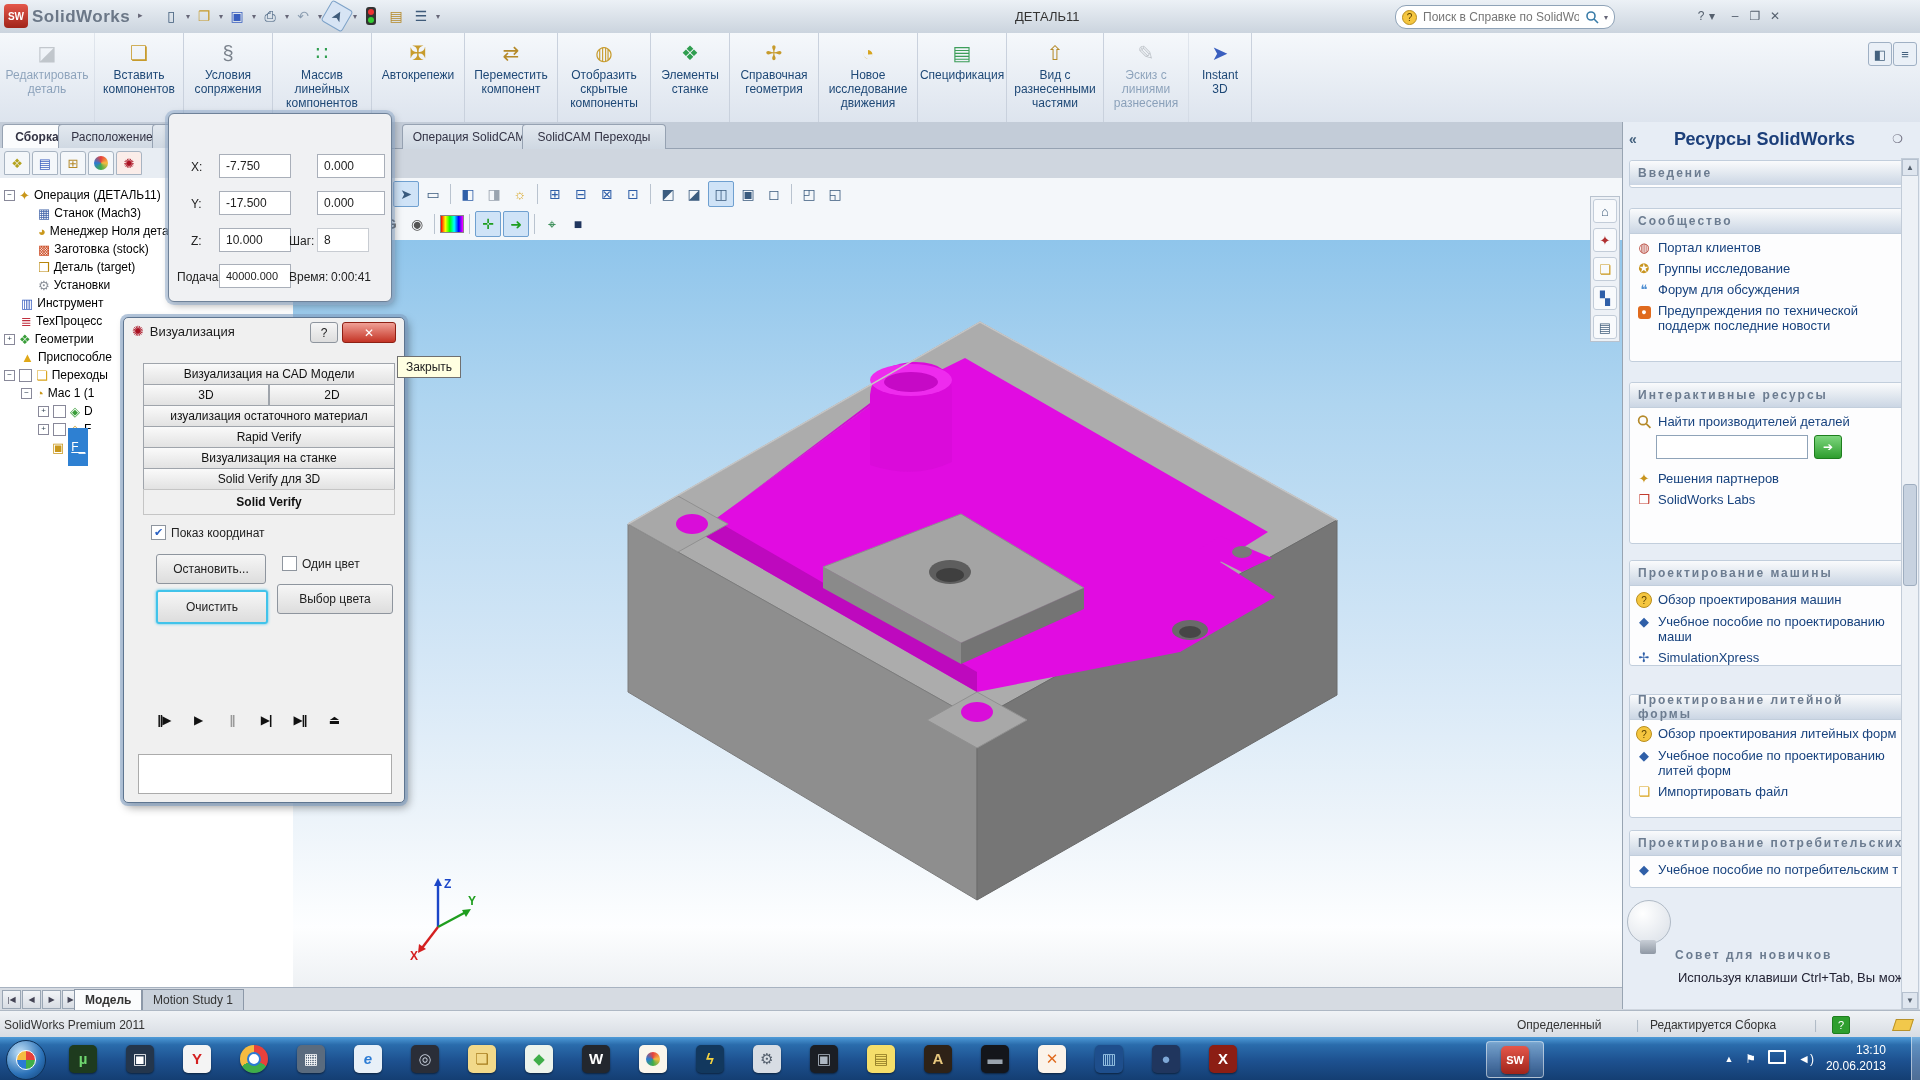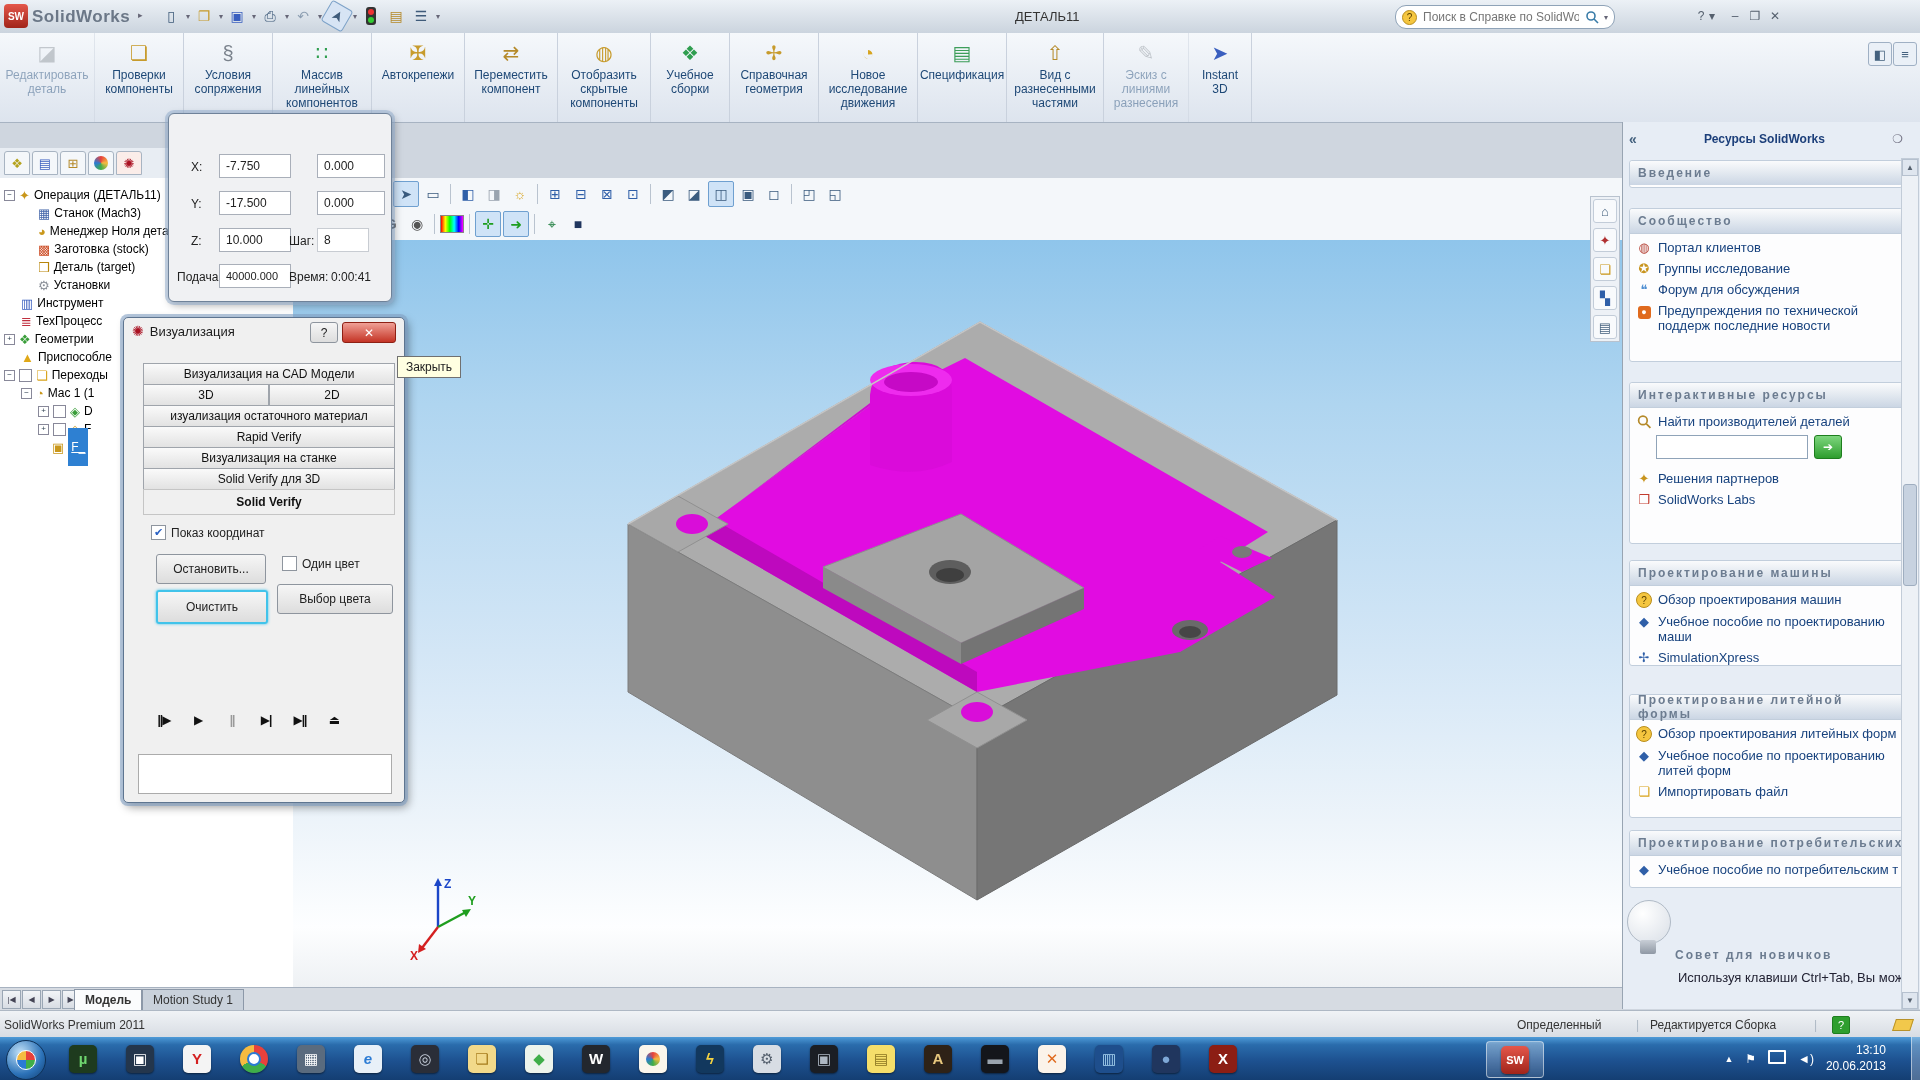--- a/index.html
+++ b/index.html
@@ -190,21 +190,21 @@
     <span class="winbtn abs ico" style="left:1762px;">✕</span>
   </div>
 
   <div id="ribbon" class="abs">
     <div class="rbtn disabled" style="width:86px;">
       <span class="rico ico" style="color:#8a9198;">◪</span>
       <span class="rlab">Редактировать деталь</span>
       </div>
     <div class="rbtn" style="width:80px;">
       <span class="rico ico" style="color:#C79B2C;">❏</span>
-      <span class="rlab">Проверки компоненты</span>
+      <span class="rlab">Вставить компонентов</span>
       </div>
     <div class="rbtn" style="width:80px;">
       <span class="rico ico" style="color:#7a828c;">§</span>
       <span class="rlab">Условия сопряжения</span>
       </div>
     <div class="rbtn" style="width:90px;">
       <span class="rico ico" style="color:#2F9E4F;">∷</span>
       <span class="rlab">Массив линейных компонентов</span>
       </div>
     <div class="rbtn" style="width:84px;">
@@ -214,21 +214,21 @@
     <div class="rbtn" style="width:84px;">
       <span class="rico ico" style="color:#B58A2A;">⇄</span>
       <span class="rlab">Переместить компонент</span>
       </div>
     <div class="rbtn" style="width:84px;">
       <span class="rico ico" style="color:#C79B2C;">◍</span>
       <span class="rlab">Отобразить скрытые компоненты</span>
       </div>
     <div class="rbtn" style="width:70px;">
       <span class="rico ico" style="color:#2F9E4F;">❖</span>
-      <span class="rlab">Учебное сборки</span>
+      <span class="rlab">Элементы станке</span>
       </div>
     <div class="rbtn" style="width:80px;">
       <span class="rico ico" style="color:#C79B2C;">✢</span>
       <span class="rlab">Справочная геометрия</span>
       </div>
     <div class="rbtn" style="width:90px;">
       <span class="rico ico" style="color:#D7A41E;">◔</span>
       <span class="rlab">Новое исследование движения</span>
       </div>
     <div class="rbtn" style="width:80px;">
@@ -244,20 +244,37 @@
       <span class="rlab">Эскиз с линиями разнесения</span>
       </div>
     <div class="rbtn" style="width:54px;">
       <span class="rico ico" style="color:#3A5FBF;">➤</span>
       <span class="rlab">Instant 3D</span>
       </div>
   </div>
   <span class="taskico abs ico" style="left:1868px;">◧</span>
   <span class="taskico abs ico" style="left:1893px;">≡</span>
 
+  <div id="tabstrip" class="abs">
+    <div class="tab active" style="left:2px;width:52px;">
+        <span>Сборка</span>
+      </div>
+    <div class="tab" style="left:58px;width:90px;">
+        <span>Расположение</span>
+      </div>
+    <div class="tab" style="left:152px;width:46px;">
+        <span>Эск</span>
+      </div>
+    <div class="tab" style="left:402px;width:116px;">
+        <span>Операция  SolidCAM</span>
+      </div>
+    <div class="tab" style="left:522px;width:126px;">
+        <span>SolidCAM Переходы</span>
+      </div>
+  </div>
 
   <div id="treetabs" class="abs">
     <span class="ttab ico" style="color:#B5A31E;">❖</span>
     <span class="ttab ico" style="color:#3A5FBF;">▤</span>
     <span class="ttab ico" style="color:#B58A2A;">⊞</span>
     <span class="ttab ico">
         <span style="width:14px;height:14px;border-radius:50%;background:conic-gradient(#E8413C,#F5BB41,#3FAE49,#2B7BD4,#E8413C);"></span>
       </span>
     <span class="ttab ico" style="color:#A12; background:#FBEDE9;">✺</span>
   </div>
@@ -486,21 +503,21 @@
     <div class="play" style="left:162px;">▶||</div>
     <div class="play" style="left:196px;">⏏</div>
 
     <div class="abs" style="left:14px;top:436px;width:252px;height:38px;background:#fff;border:1px solid #ABABAB;"></div>
   </div>
   <div id="tooltip" class="abs">Закрыть</div>
 
   <div id="rpanel" class="abs">
     <div class="hdr">
       <span style="margin-left:6px;font-size:14px;color:#44617E;font-weight:bold;">«</span>
-      <span style="flex:1;text-align:center;font-weight:bold;font-size:12px;color:#1C3F7A;">Ресурсы SolidWorks</span>
+      <span style="flex:1;text-align:center;font-weight:bold;font-size:18px;color:#1C3F7A;">Ресурсы SolidWorks</span>
       <span style="margin-right:18px;color:#778;">❍</span>
     </div>
     <div class="pbox" style="top:38px;height:26px;text-align:center;">
       <div class="ptitle" style="border-bottom:none;">Введение</div>
     </div>
 
     <div class="pbox" style="top:86px;height:152px;">
       <div class="ptitle">Сообщество</div>
       <div class="pitem">
           <span class="picon" style="color:#B23B2E;">◍</span>

